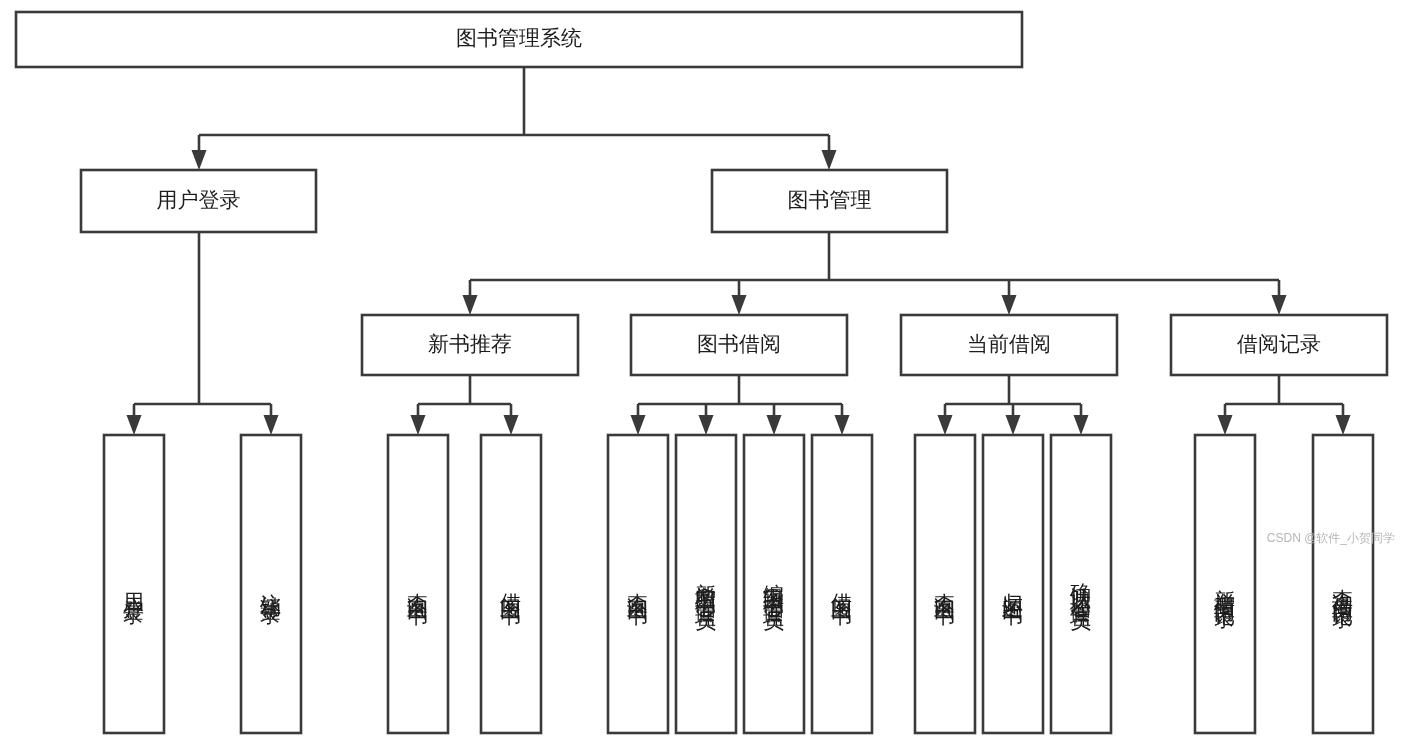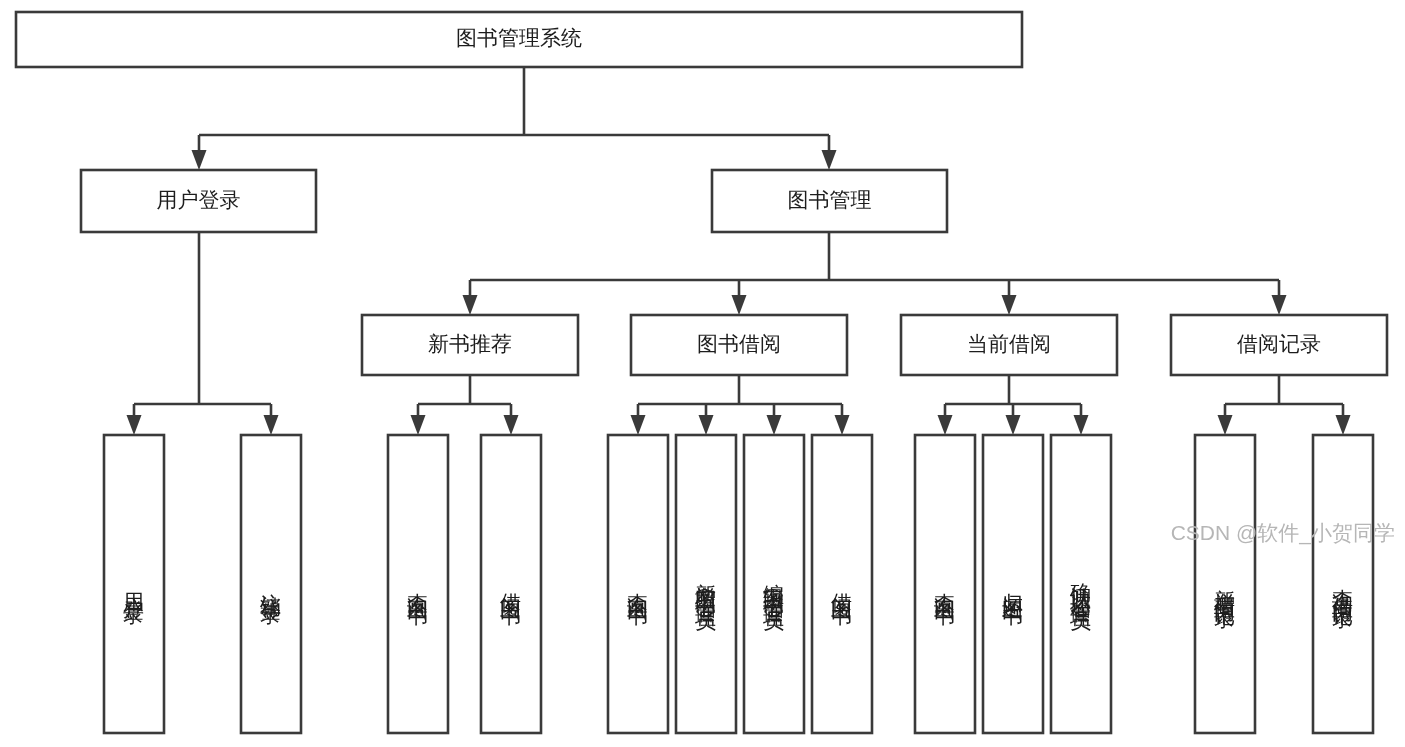--- a/index.html
+++ b/index.html
@@ -57,21 +57,21 @@
     text-orientation: upright;
     text-anchor: middle;
     letter-spacing: 4px;
     dominant-baseline: central;
   }
   .watermark {
     position: absolute;
     right: 10px;
     bottom: 6px;
     font-family: "Liberation Sans", "DejaVu Sans", sans-serif;
-    font-size: 21px;
+    font-size: 12px;
     color: #b6b6b6;
     white-space: nowrap;
     user-select: none;
   }
 </style>
 </head>
 <body>
 
 <div id="diagram-root">
   <svg class="diagram-canvas" viewBox="0 0 1405 747">

